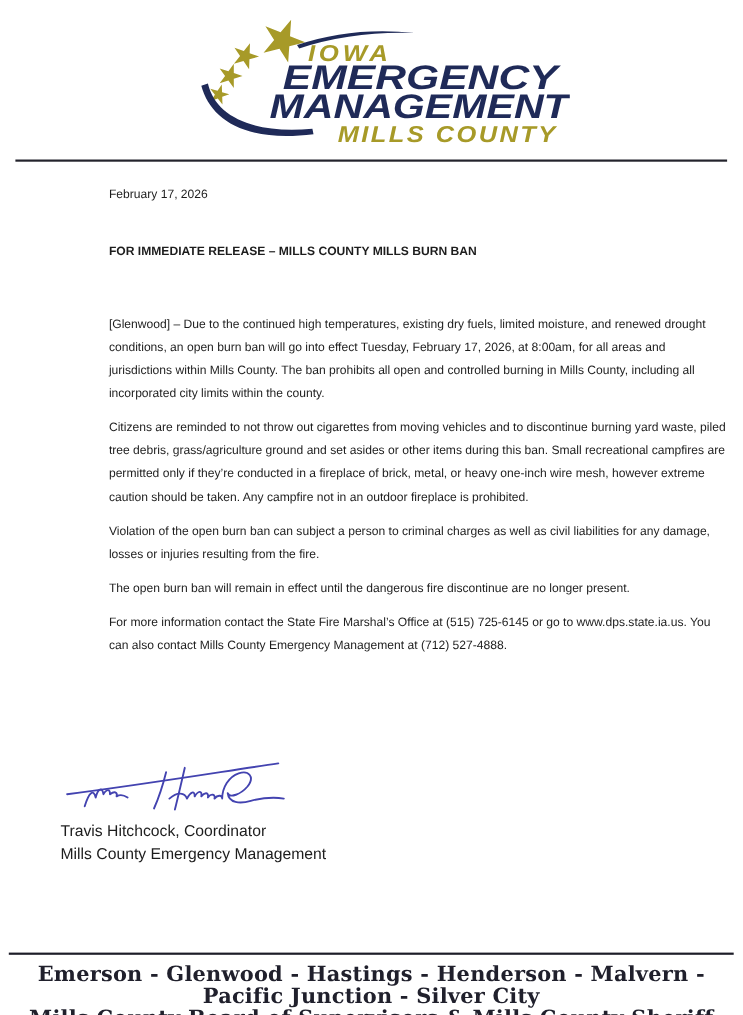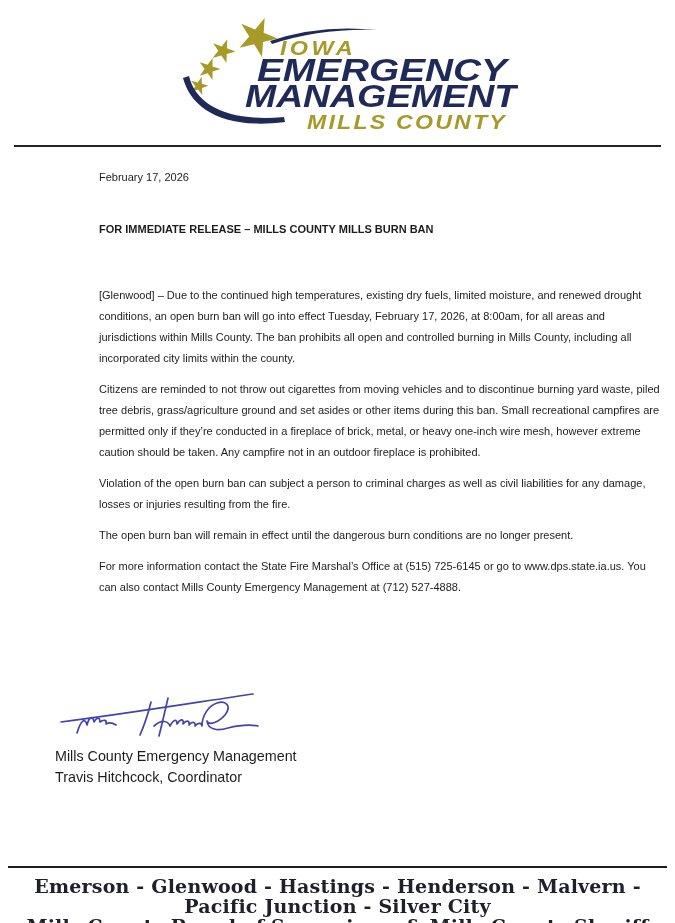--- a/index.html
+++ b/index.html
@@ -110,36 +110,36 @@
   </div>
 
   <hr class="top-rule">
 
   <div class="content">
     <p class="date-line">February 17, 2026</p>
     <p class="headline">FOR IMMEDIATE RELEASE – MILLS COUNTY MILLS BURN BAN</p>
     <p class="para">[Glenwood] – Due to the continued high temperatures, existing dry fuels, limited moisture, and renewed drought conditions, an open burn ban will go into effect Tuesday, February 17, 2026, at 8:00am, for all areas and jurisdictions within Mills County. The ban prohibits all open and controlled burning in Mills County, including all incorporated city limits within the county.</p>
     <p class="para">Citizens are reminded to not throw out cigarettes from moving vehicles and to discontinue burning yard waste, piled tree debris, grass/agriculture ground and set asides or other items during this ban. Small recreational campfires are permitted only if they’re conducted in a fireplace of brick, metal, or heavy one-inch wire mesh, however extreme caution should be taken. Any campfire not in an outdoor fireplace is prohibited.</p>
     <p class="para">Violation of the open burn ban can subject a person to criminal charges as well as civil liabilities for any damage, losses or injuries resulting from the fire.</p>
-    <p class="para">The open burn ban will remain in effect until the dangerous burn conditions are no longer present.</p>
+    <p class="para">The open burn ban will remain in effect until the dangerous fire discontinue are no longer present.</p>
     <p class="para">For more information contact the State Fire Marshal’s Office at (515) 725-6145 or go to www.dps.state.ia.us. You can also contact Mills County Emergency Management at (712) 527-4888.</p>
   </div>
 
   <div class="signature-block">
     <svg class="signature-svg" width="210" height="56" viewBox="0 0 210 56" xmlns="http://www.w3.org/2000/svg">
       <g fill="none" stroke="#4343b0" stroke-width="1.7" stroke-linecap="round" stroke-linejoin="round">
         <path d="M198,6 C150,13 70,26 6,34"></path>
         <path d="M22,45 C26,32 30,29 32,37 C34,29 38,27 39,34 C42,29 45,29 45,34 C49,31 52,32 51,36 C54,34 58,35 61,37"></path>
         <path d="M96,14 C93,26 89,38 85,47"></path>
         <path d="M113,10 C110,23 107,36 104,48"></path>
         <path d="M99,38 C107,31 113,33 115,38 C118,32 122,30 122,36 C125,31 129,30 128,36 C131,32 135,32 134,37 C137,33 141,34 140,38 C143,34 147,35 147,38 C147,28 153,18 162,15 C171,12 177,18 170,27 C164,34 154,38 152,33 C153,42 163,43 173,40 C181,38 192,36 203,38"></path>
       </g>
     </svg>
+    <p class="sig-line">Travis Hitchcock, Coordinator</p>
     <p class="sig-line">Mills County Emergency Management</p>
-    <p class="sig-line">Travis Hitchcock, Coordinator</p>
   </div>
 
   <div class="footer">
     <hr class="footer-rule">
     <p class="footer-line">Emerson - Glenwood - Hastings - Henderson - Malvern - Pacific Junction - Silver City</p>
     <p class="footer-line">Mills County Board of Supervisors &amp; Mills County Sheriff</p>
   </div>
 
 </div>
 

